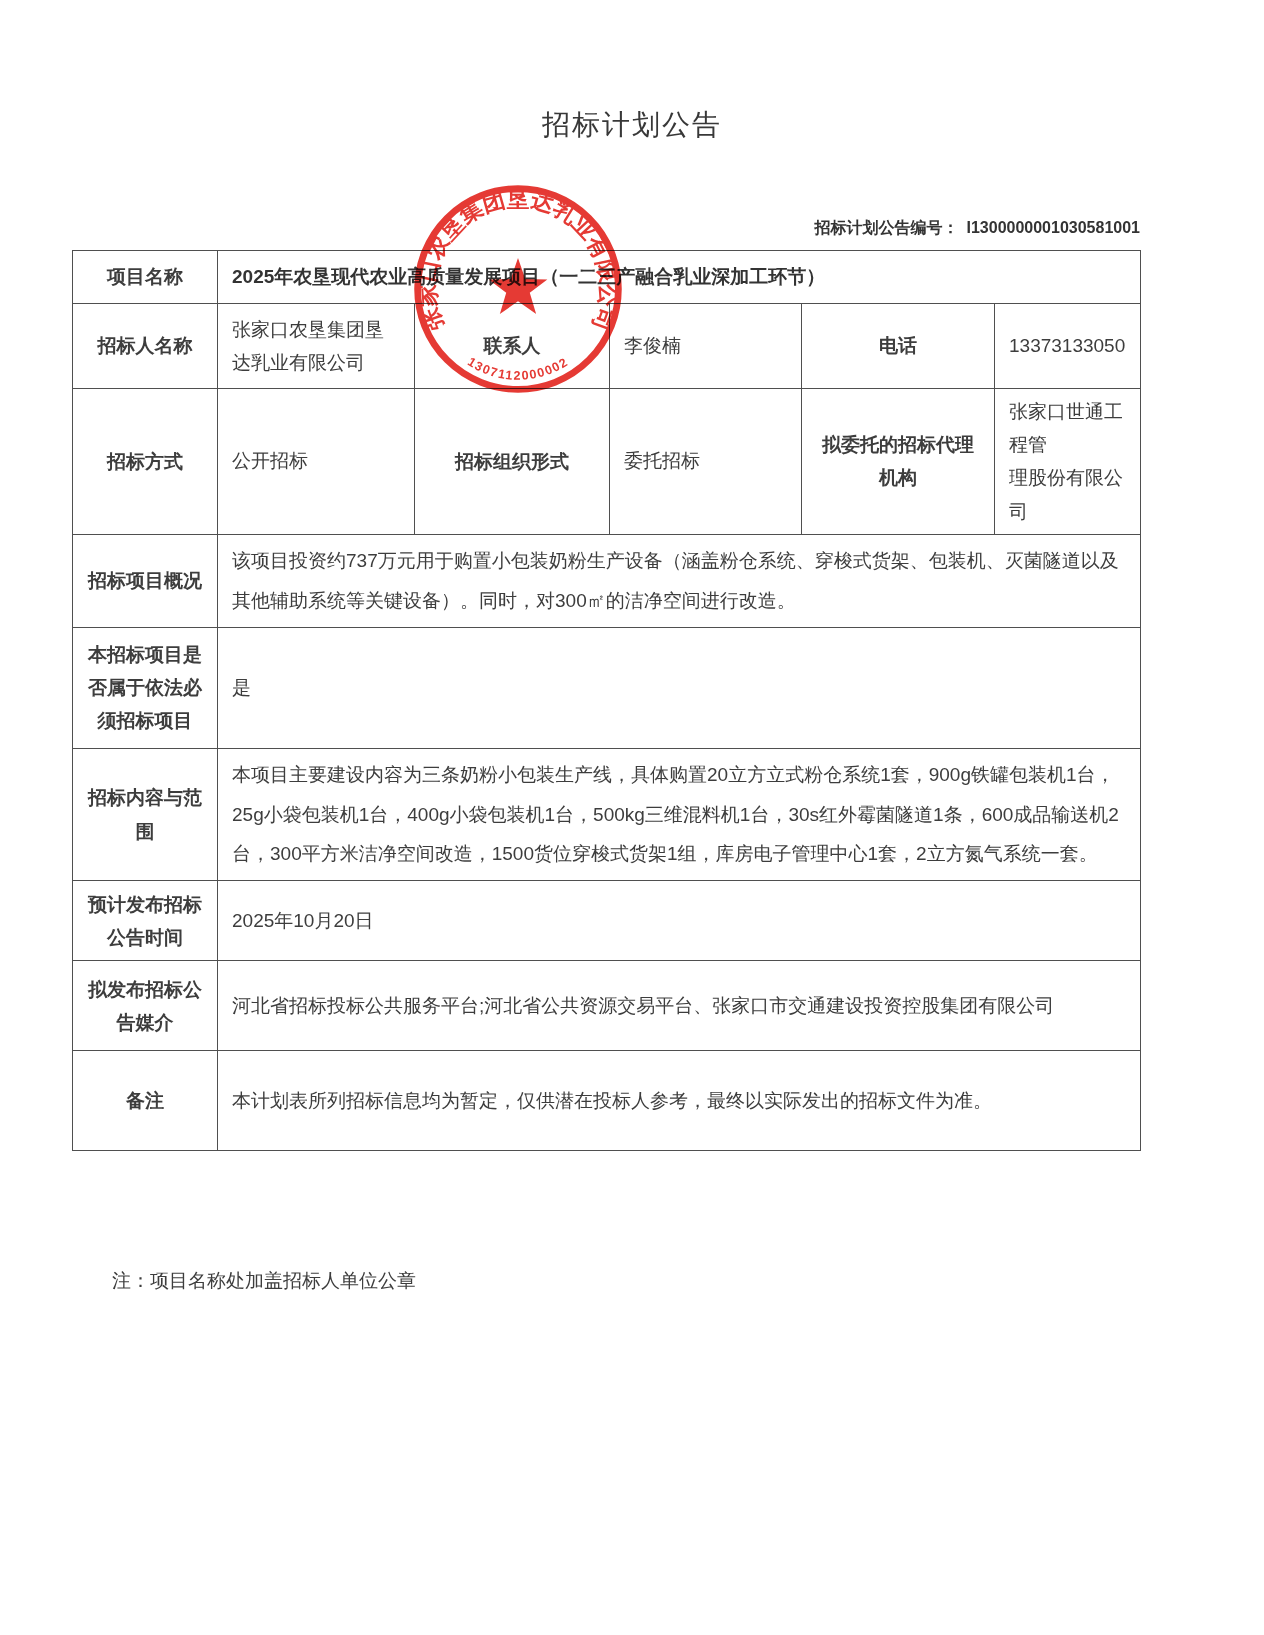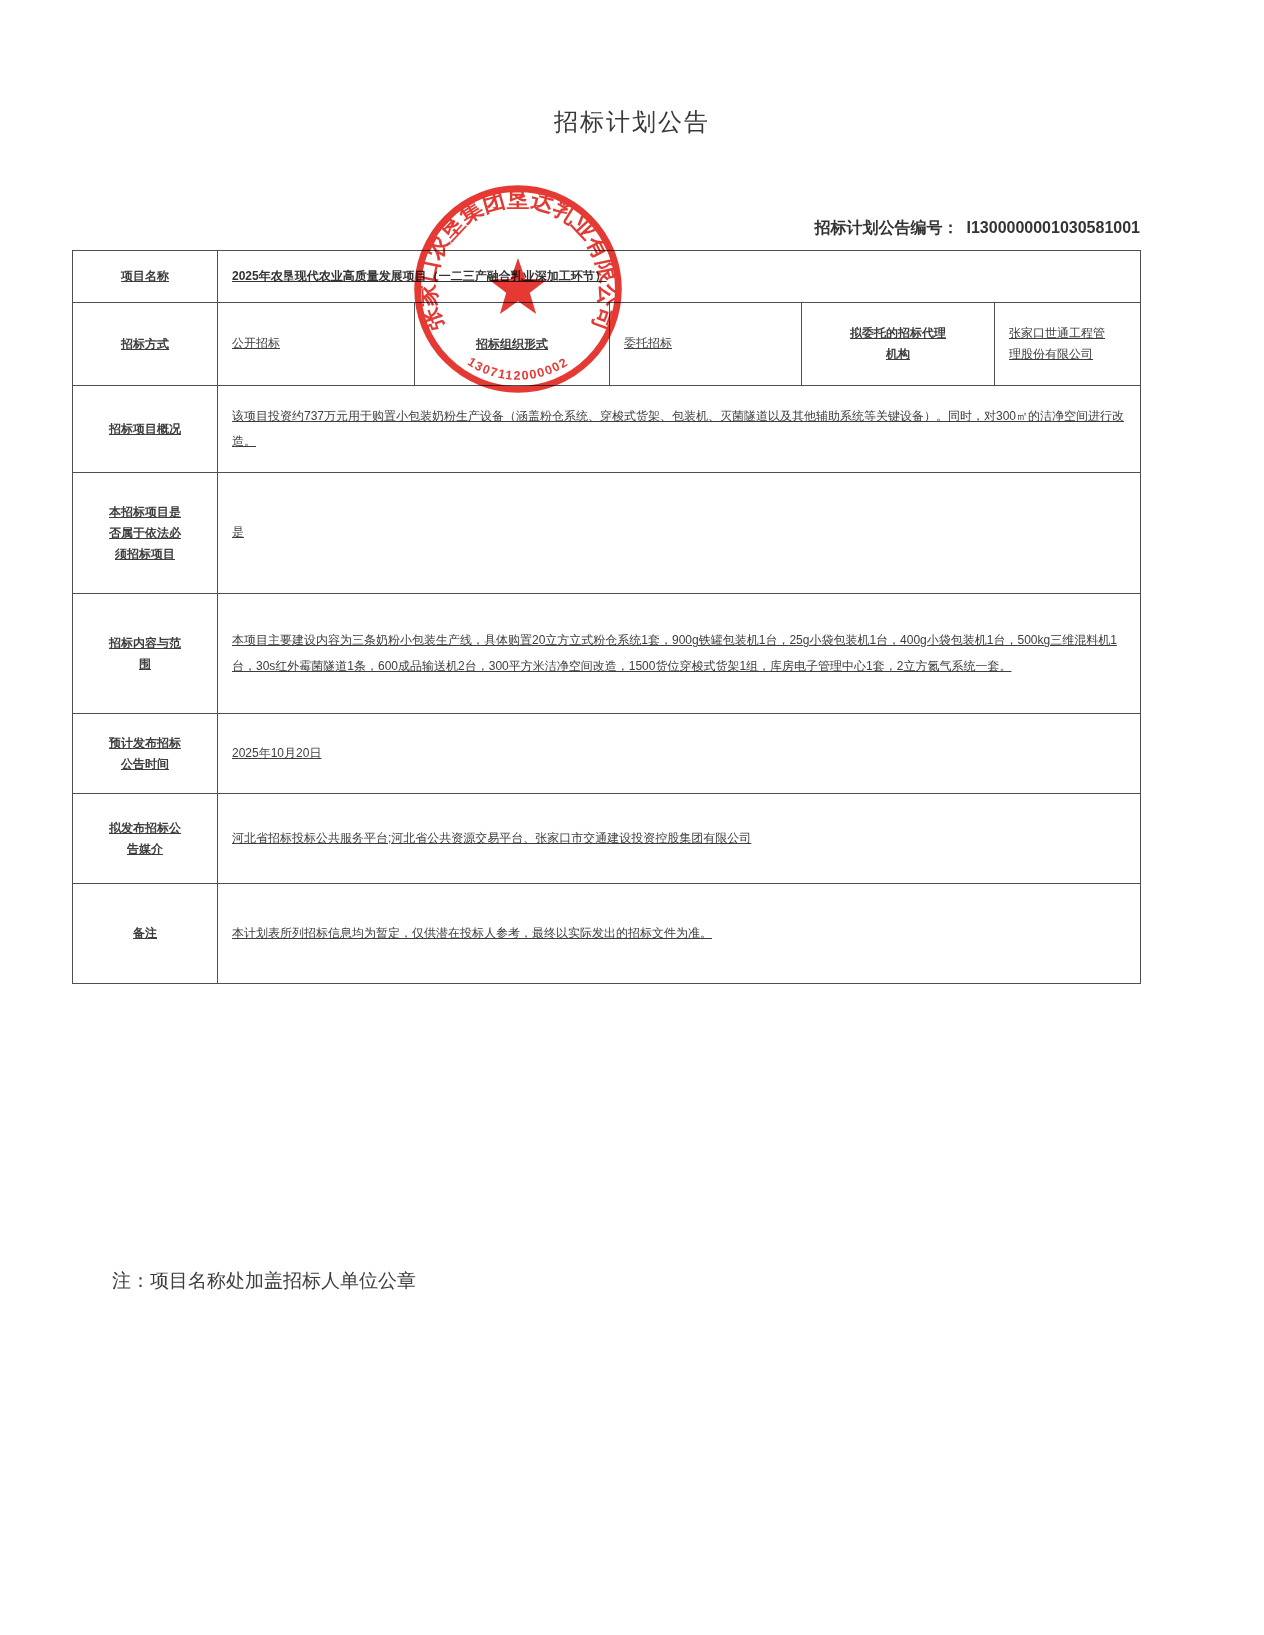--- a/index.html
+++ b/index.html
@@ -4,37 +4,36 @@
 <style>
   html,body { margin:0; padding:0; }
   body {
     width:1264px; height:1635px; position:relative;
     background:#ffffff;
     font-family:"Liberation Sans", sans-serif;
     color:#3d3d3d;
   }
   .page-title {
     position:absolute; top:106px; left:0; width:1264px;
-    text-align:center; font-size:24px; font-weight:500;
+    text-align:center; font-size:28px; font-weight:500;
     color:#383838; letter-spacing:2px; margin:0;
   }
   .announce {
     position:absolute; top:218px; right:124px;
     font-size:16px; font-weight:bold; color:#333333;
   }
   .announce .num { margin-left:8px; }
   table.doc {
     position:absolute; top:250px; left:72px;
     width:1068px; border-collapse:collapse; table-layout:fixed;
   }
   table.doc td {
     border:1.5px solid #4f4f4f;
-    font-size:12px; color:#3d3d3d;
+    font-size:19px; color:#3d3d3d;
     overflow:hidden;
-    text-decoration:underline;
   }
   td.lbl {
     font-weight:bold; text-align:center; vertical-align:middle;
     line-height:1.75; white-space:pre-line; padding:4px 10px;
     color:#333333;
   }
   td.val {
     text-align:left; vertical-align:middle;
     padding:6px 12px 6px 14px; line-height:2.1;
   }
@@ -74,20 +73,29 @@
       <col style="width:197px">
       <col style="width:195px">
     <col style="width:192px">
       <col style="width:193px">
       <col style="width:146px">
   </colgroup>
   <tbody>
     <tr class="r1">
       <td class="lbl">项目名称</td>
       <td class="val bold" colspan="5">2025年农垦现代农业高质量发展项目（一二三产融合乳业深加工环节）</td>
+    </tr>
+    <tr class="r4">
+      <td class="lbl">招标人名称</td>
+      <td class="val pre">张家口农垦集团垦
+达乳业有限公司</td>
+      <td class="lbl">联系人</td>
+      <td class="val">李俊楠</td>
+      <td class="lbl">电话</td>
+      <td class="val">13373133050</td>
     </tr>
     <tr class="r5">
       <td class="lbl">招标方式</td>
       <td class="val">公开招标</td>
       <td class="lbl">招标组织形式</td>
       <td class="val">委托招标</td>
       <td class="lbl">拟委托的招标代理
 机构</td>
       <td class="val pre">张家口世通工程管
 理股份有限公司</td>

